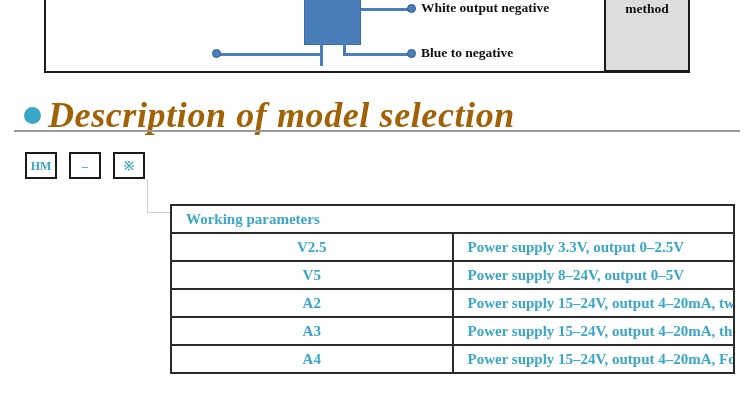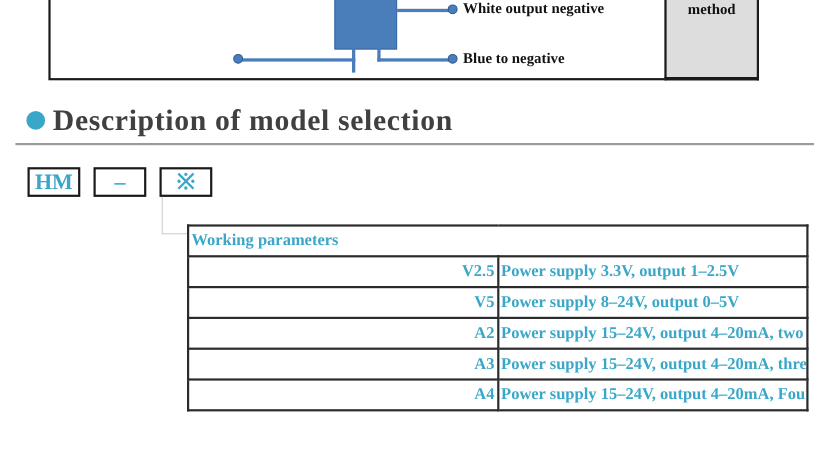--- a/index.html
+++ b/index.html
@@ -97,52 +97,53 @@
     width: 17px;
     height: 17px;
     border-radius: 50%;
     background: #3ba7c8;
     display: inline-block;
     flex: none;
   }
   #heading-text {
     font-family: "Liberation Serif", serif;
     font-weight: bold;
-    font-size: 27px;
-    color: #404040;
+    font-size: 36px;
+    color: #a16207;
     letter-spacing: .6px;
     white-space: nowrap;
+    font-style: italic;
   }
   #heading-rule {
     position: absolute;
     left: 14px;
     top: 130px;
     width: 726px;
     height: 2px;
     background: #9a9a9a;
   }
 
   
   #model-code-row {
     position: absolute;
     left: 25px;
     top: 152px;
     display: flex;
     gap: 12px;
   }
   .code-box {
-    width: 48px;
+    width: 32px;
     height: 27px;
     border: 2px solid #1a1a1a;
     box-sizing: border-box;
     background: #ffffff;
     color: #3ba7c8;
     font-family: "Liberation Serif", serif;
     font-weight: bold;
-    font-size: 20px;
+    font-size: 12px;
     display: flex;
     align-items: center;
     justify-content: center;
     line-height: 1;
   }
   #connector-line {
     position: absolute;
     left: 147px;
     top: 179px;
     width: 1px;
@@ -168,28 +169,28 @@
     table-layout: fixed;
     background: #ffffff;
   }
   #params-table td {
     border: 2px solid #2b2b2b;
     color: #3ba7c8;
     font-family: "Liberation Serif", serif;
     font-weight: bold;
     font-size: 15px;
     height: 26px;
-    padding: 0 2px;
+    padding: 0 14px;
     line-height: 26px;
     white-space: nowrap;
     overflow: hidden;
   }
   td.col-code {
     width: 72px;
-    text-align: right;
+    text-align: center;
     padding: 0 2px;
   }
   td.col-desc { text-align: left; }
   td.header-cell { text-align: left; padding-left: 8px; }
 </style>
 </head>
 <body>
 
 <div id="diagram-panel">
 
@@ -226,21 +227,21 @@
 <div id="connector-line"></div>
 <div id="connector-elbow"></div>
 
 <table id="params-table">
   <tbody>
     <tr>
       <td class="header-cell" colspan="2">Working parameters</td>
     </tr>
     <tr>
       <td class="col-code">V2.5</td>
-      <td class="col-desc">Power supply 3.3V,  output 1–2.5V</td>
+      <td class="col-desc">Power supply 3.3V,  output 0–2.5V</td>
     </tr>
     <tr>
       <td class="col-code">V5</td>
       <td class="col-desc">Power supply 8–24V,  output 0–5V</td>
     </tr>
     <tr>
       <td class="col-code">A2</td>
       <td class="col-desc">Power supply 15–24V,  output 4–20mA, two line system</td>
     </tr>
     <tr>

